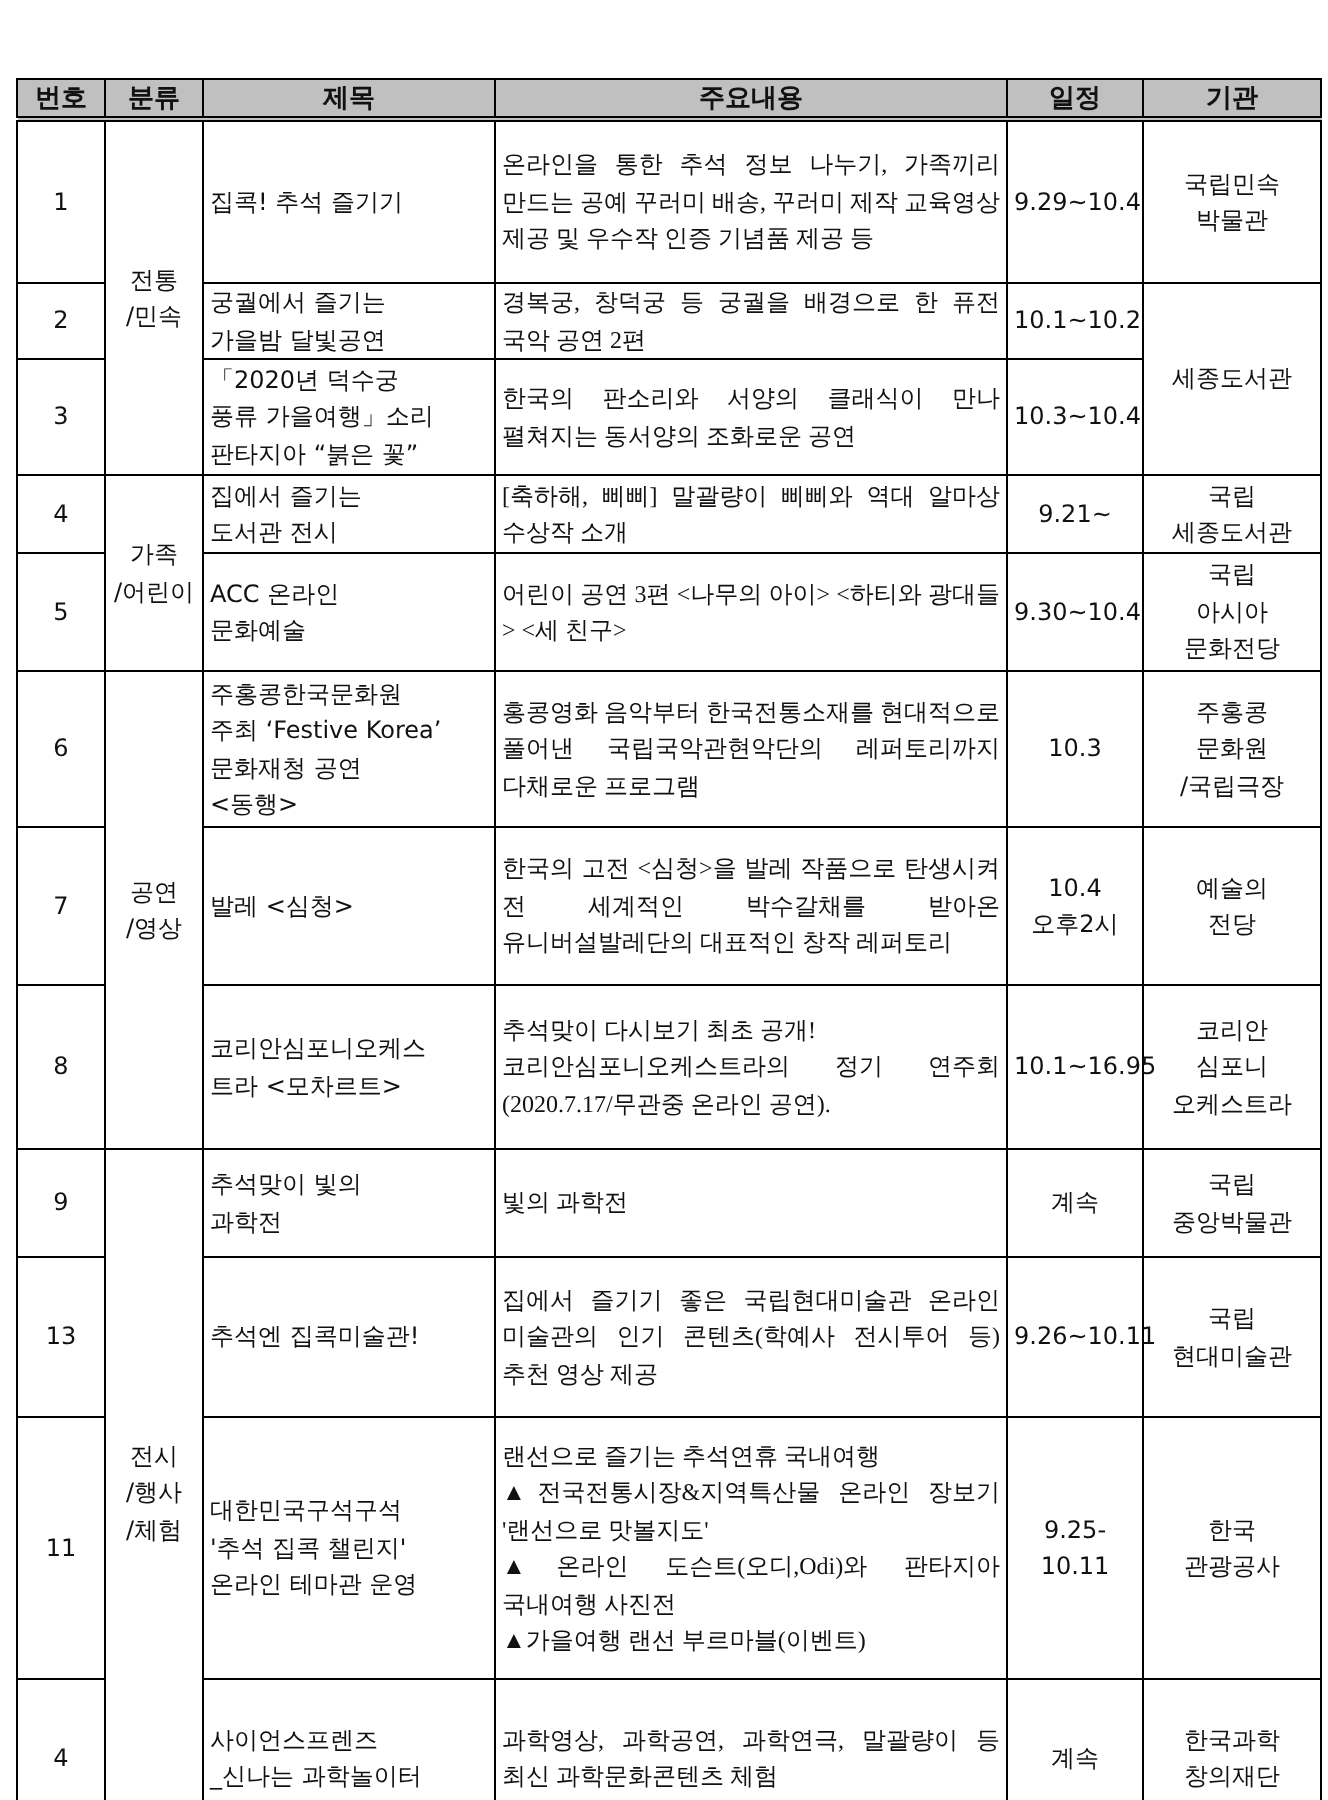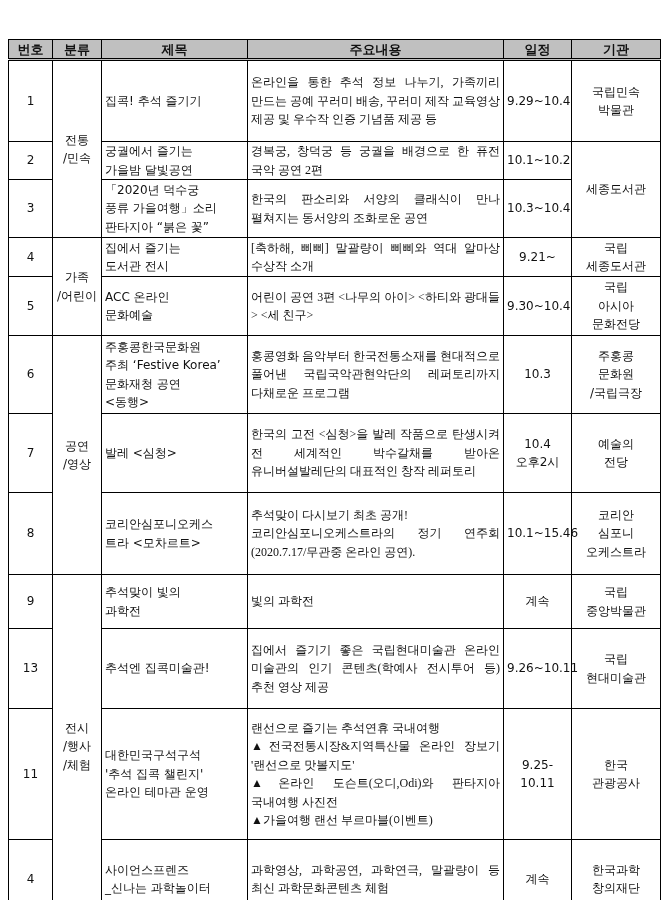--- a/index.html
+++ b/index.html
@@ -154,21 +154,21 @@
     <tr style="height:82px">
       <td class="c">8</td>
       <td class="title">
         <span class="line">코리안심포니오케스</span>
         <span class="line">트라 &lt;모차르트&gt;</span>
       </td>
       <td class="content">
         <span class="line">추석맞이 다시보기 최초 공개!</span>
         <span>코리안심포니오케스트라의 정기 연주회(2020.7.17/무관중 온라인 공연).</span>
       </td>
-      <td class="c">10.1~15.46</td>
+      <td class="c">10.1~16.95</td>
       <td class="c">
         <span class="line">코리안</span>
         <span class="line">심포니</span>
         <span class="line">오케스트라</span>
       </td>
     </tr>
 
     <tr style="height:54px">
       <td class="c">9</td>
       <td class="cat" rowspan="4">

